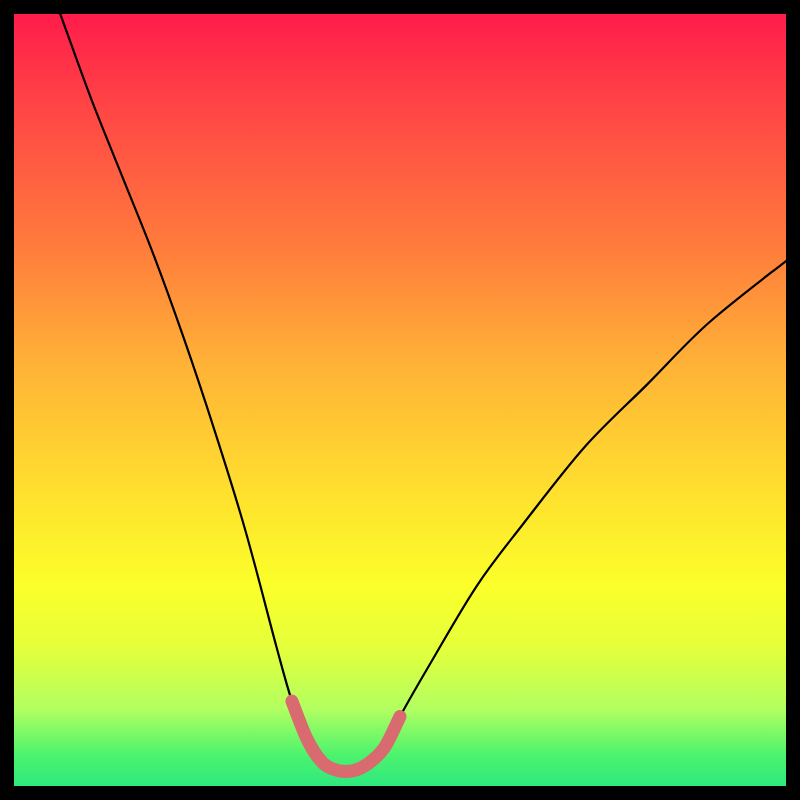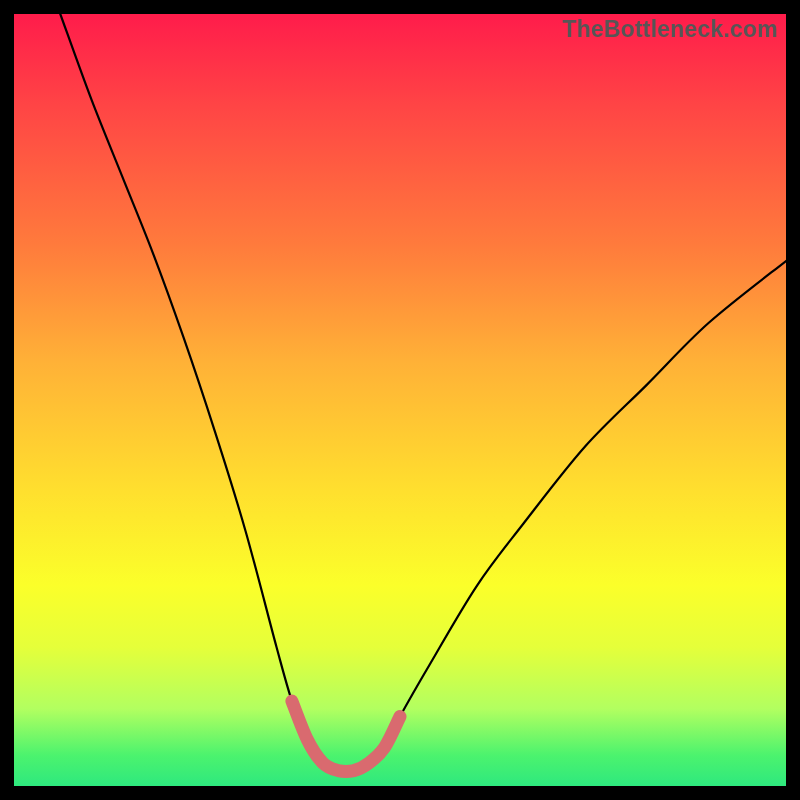--- a/index.html
+++ b/index.html
@@ -50,14 +50,13 @@
 </style>
 </head>
 <body>
 <div class="frame">
   <div class="plot-area">
     <svg class="curve" viewBox="0 0 772 772" preserveAspectRatio="none">
       <path id="main-curve" fill="none" stroke="#000000" stroke-width="2.2" stroke-linecap="round" d="M 46.3 0.0 C 51.5 14.2, 66.9 57.9, 77.2 84.9 C 87.5 111.9, 97.8 136.4, 108.1 162.1 C 118.4 187.9, 128.7 212.3, 139.0 239.3 C 149.3 266.3, 159.5 294.6, 169.8 324.2 C 180.1 353.8, 190.4 384.7, 200.7 416.9 C 211.0 449.0, 221.3 481.2, 231.6 517.2 C 241.9 553.3, 254.8 604.7, 262.5 633.0 C 270.2 661.3, 272.8 671.6, 277.9 687.1 C 283.1 702.5, 288.2 715.4, 293.4 725.7 C 298.5 736.0, 303.7 743.7, 308.8 748.8 C 313.9 754.0, 319.1 755.3, 324.2 756.6 C 329.4 757.8, 334.5 757.8, 339.7 756.6 C 344.8 755.3, 350.0 752.7, 355.1 748.8 C 360.3 745.0, 365.4 741.1, 370.6 733.4 C 375.7 725.7, 378.3 716.7, 386.0 702.5 C 393.7 688.4, 404.0 670.4, 416.9 648.5 C 429.7 626.6, 447.8 594.4, 463.2 571.3 C 478.6 548.1, 491.5 532.7, 509.5 509.5 C 527.5 486.4, 550.7 455.5, 571.3 432.3 C 591.9 409.2, 612.5 391.1, 633.0 370.6 C 653.6 350.0, 671.6 329.4, 694.8 308.8 C 718.0 288.2, 759.1 257.3, 772.0 247.0"></path>
       <path id="highlight-curve" fill="none" stroke="#d96a6f" stroke-width="13" stroke-linecap="round" d="M 277.9 687.1 C 280.5 693.5, 288.2 715.4, 293.4 725.7 C 298.5 736.0, 303.7 743.7, 308.8 748.8 C 313.9 754.0, 319.1 755.3, 324.2 756.6 C 329.4 757.8, 334.5 757.8, 339.7 756.6 C 344.8 755.3, 350.0 752.7, 355.1 748.8 C 360.3 745.0, 365.4 741.1, 370.6 733.4 C 375.7 725.7, 383.4 707.7, 386.0 702.5"></path>
     </svg>
   </div>
-  <div class="watermark">TheBottleneck.com</div>
 </div>
 
 </body></html>

